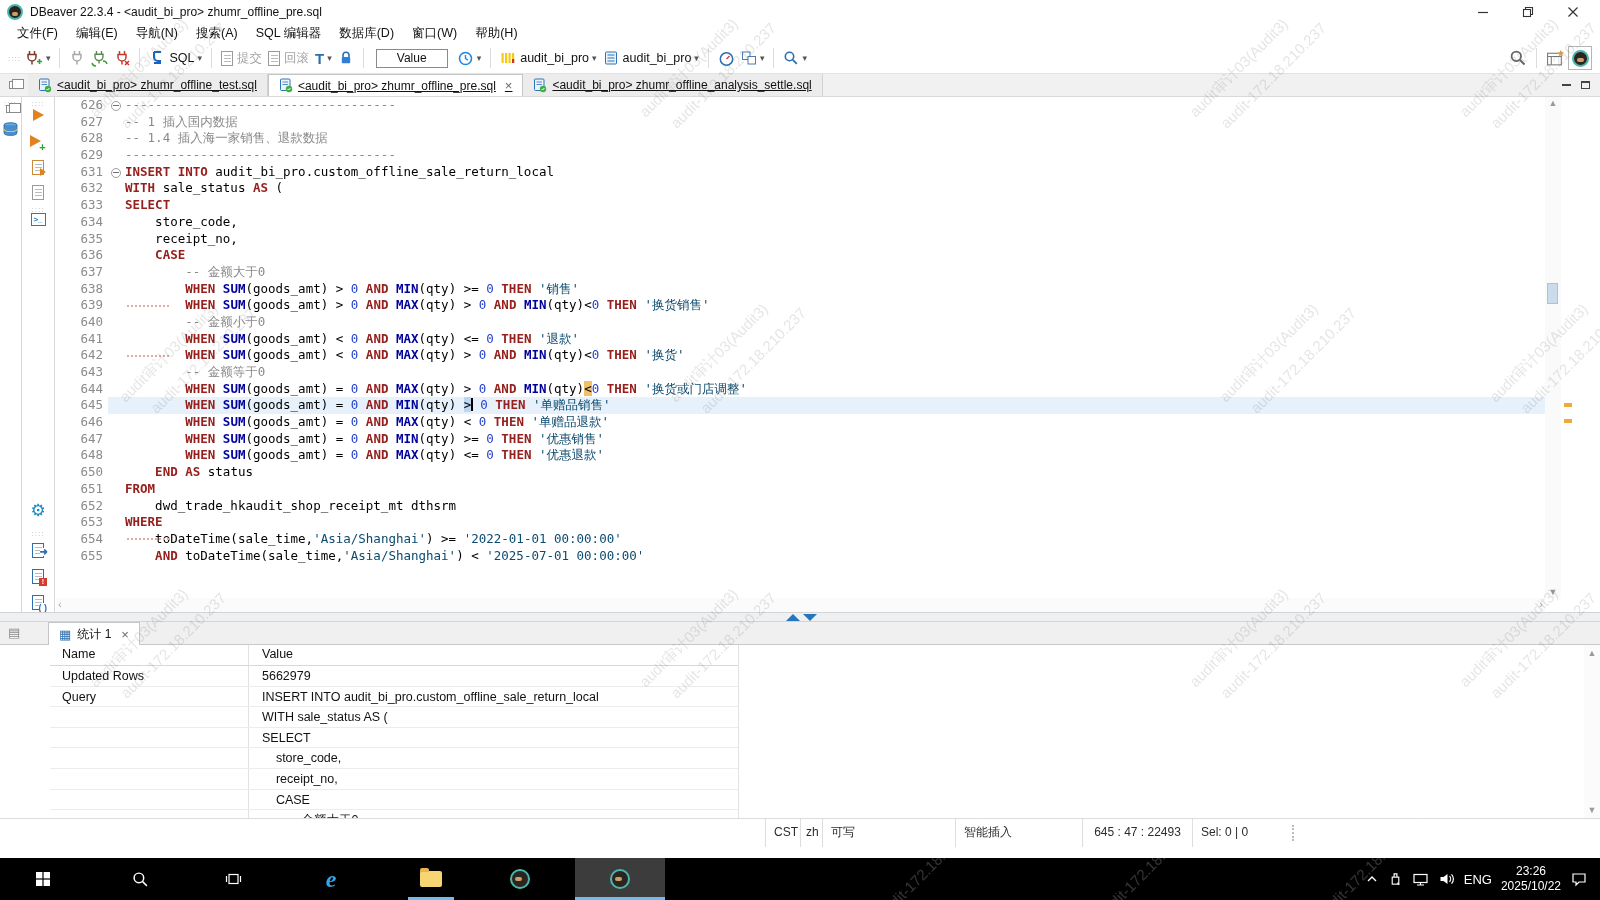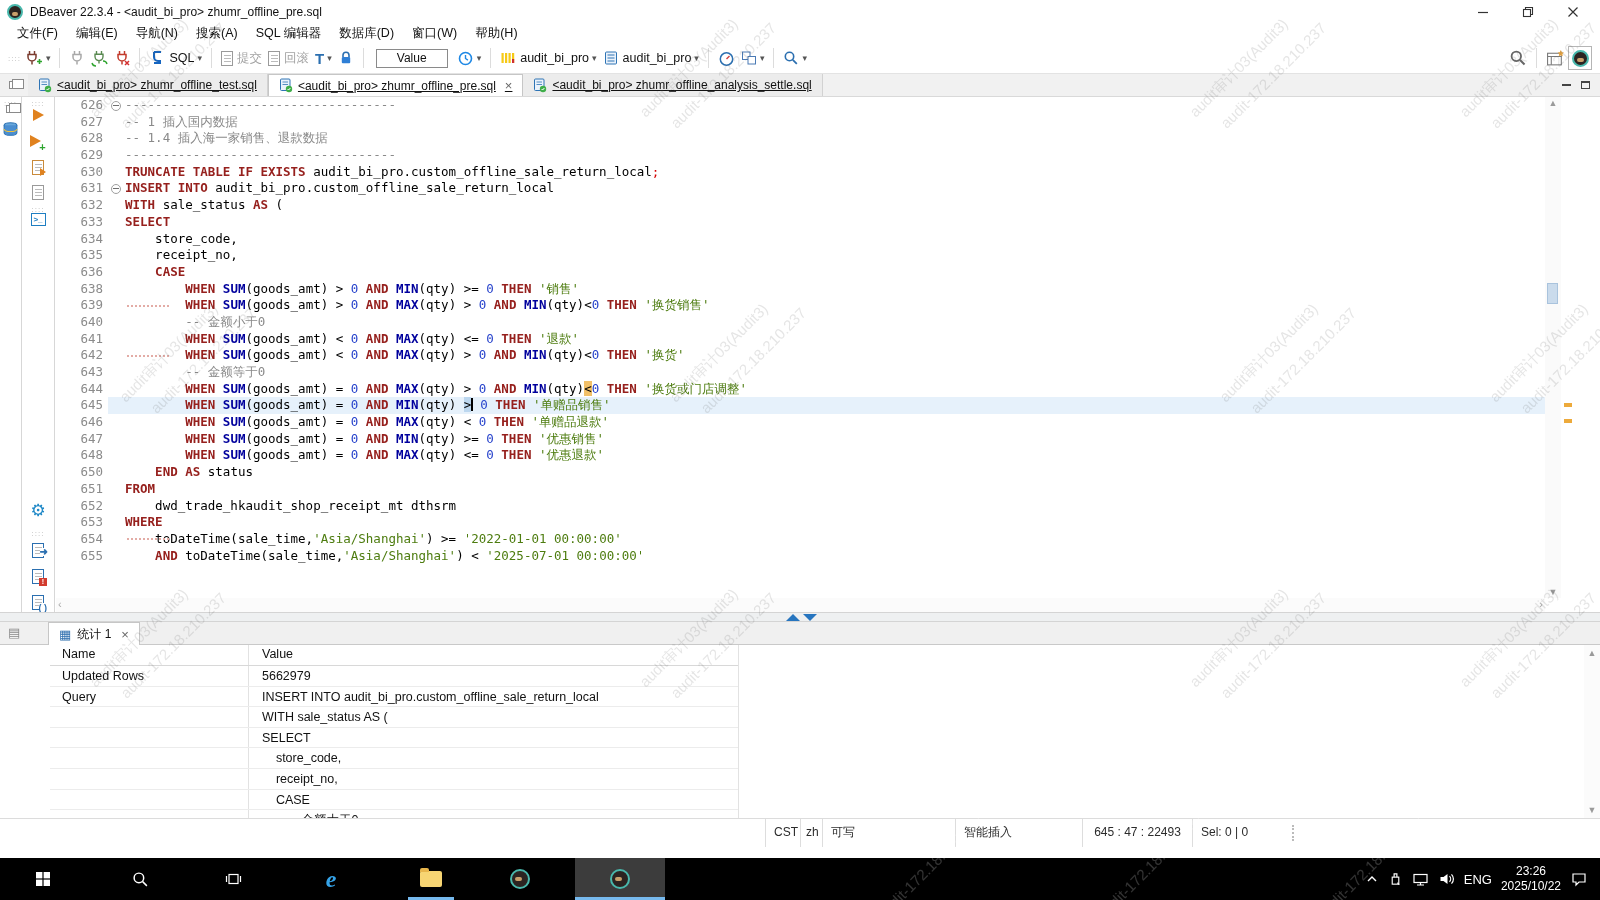--- a/index.html
+++ b/index.html
@@ -62,21 +62,21 @@
   .row{display:flex;height:16.7px;line-height:16.7px;font-family:"DejaVu Sans Mono",monospace;font-size:12.5px;white-space:pre;}
   .ln{width:44px;text-align:right;color:#8b8b8b;flex:none;padding-right:5px;}
   .fold{width:17px;flex:none;position:relative;}
   .fold.has::before{content:"";position:absolute;left:3px;top:4px;width:8px;height:8px;border:1px solid #9f9f9f;border-radius:50%;background:#fff;}
   .fold.has::after{content:"";position:absolute;left:5px;top:8px;width:6px;border-top:1px solid #6f6f6f;}
   .code{flex:1;}
   .row.current .code,.row.current .fold{background:#e6f1fb;}
   .row.mark .code{position:relative;}
   .row.mark .code::before{content:"";position:absolute;left:2px;top:45%;width:42px;border-top:2px dotted #e3aca6;}
   .tok-p{color:#000;} .tok-k{color:#96201d;font-weight:bold;} .tok-f{color:#00009d;font-weight:bold;}
-  .tok-n{color:#2743cc;} .tok-s{color:#4d7c0f;} .tok-c{color:#8a8a8a;} .tok-x{color:#d40000;}
+  .tok-n{color:#2743cc;} .tok-s{color:#0c4a6e;} .tok-c{color:#8a8a8a;} .tok-x{color:#d40000;}
   .tok-ho{background:#f2c069;color:#000;}
   .tok-hb{background:#bcd7ef;color:#000;}
   .cursor{display:inline-block;width:1.5px;height:13px;background:#000;vertical-align:-2px;}
   
   .vscroll{position:absolute;left:1545px;top:0;width:16px;height:501px;background:#fafafa;}
   .vthumb{position:absolute;left:2px;top:186px;width:11px;height:21px;background:#cadbec;border:1px solid #a9c3dd;}
   .sarrow{position:absolute;left:0;width:16px;text-align:center;color:#9a9a9a;font-size:9px;}
   .ruler{position:absolute;left:1561px;top:0;width:14px;height:501px;}
   .rmark{position:absolute;left:3px;width:8px;height:4px;background:#edaa3b;}
   .hscroll{position:absolute;left:56px;top:501px;width:1489px;height:14px;background:#fbfbfb;color:#ababab;font-size:11px;}
@@ -398,27 +398,27 @@
             <span class="badge-blue">( )</span>
           </span>
         </div>
     </div>
 
     <div class="code-rows" id="code-rows">
         <div class="row"><span class="ln">626</span><span class="fold has"></span><span class="code"><span class="tok-c">------------------------------------</span></span></div>
         <div class="row"><span class="ln">627</span><span class="fold"></span><span class="code"><span class="tok-c">-- 1 插入国内数据</span></span></div>
         <div class="row"><span class="ln">628</span><span class="fold"></span><span class="code"><span class="tok-c">-- 1.4 插入海一家销售、退款数据</span></span></div>
         <div class="row"><span class="ln">629</span><span class="fold"></span><span class="code"><span class="tok-c">------------------------------------</span></span></div>
-        <div class="row"><span class="ln">630</span><span class="fold"></span><span class="code"><span class="tok-k">TRUNCATE TABLE IF EXISTS</span><span class="tok-p"> audit_bi_pro.custom_offline_sale_return_local</span><span class="tok-x">;</span></span></div>
         <div class="row"><span class="ln">631</span><span class="fold has"></span><span class="code"><span class="tok-k">INSERT INTO</span><span class="tok-p"> audit_bi_pro.custom_offline_sale_return_local</span></span></div>
         <div class="row"><span class="ln">632</span><span class="fold"></span><span class="code"><span class="tok-k">WITH</span><span class="tok-p"> sale_status </span><span class="tok-k">AS</span><span class="tok-p"> (</span></span></div>
         <div class="row"><span class="ln">633</span><span class="fold"></span><span class="code"><span class="tok-k">SELECT</span></span></div>
         <div class="row"><span class="ln">634</span><span class="fold"></span><span class="code"><span class="tok-p">    store_code,</span></span></div>
         <div class="row"><span class="ln">635</span><span class="fold"></span><span class="code"><span class="tok-p">    receipt_no,</span></span></div>
         <div class="row"><span class="ln">636</span><span class="fold"></span><span class="code"><span class="tok-p">    </span><span class="tok-k">CASE</span></span></div>
+        <div class="row"><span class="ln">637</span><span class="fold"></span><span class="code"><span class="tok-c">        -- 金额大于0</span></span></div>
         <div class="row"><span class="ln">638</span><span class="fold"></span><span class="code"><span class="tok-p">        </span><span class="tok-k">WHEN</span><span class="tok-p"> </span><span class="tok-f">SUM</span><span class="tok-p">(goods_amt) &gt; </span><span class="tok-n">0</span><span class="tok-p"> </span><span class="tok-k">AND</span><span class="tok-p"> </span><span class="tok-f">MIN</span><span class="tok-p">(qty) &gt;= </span><span class="tok-n">0</span><span class="tok-p"> </span><span class="tok-k">THEN</span><span class="tok-p"> </span><span class="tok-s">'销售'</span></span></div>
         <div class="row mark"><span class="ln">639</span><span class="fold"></span><span class="code"><span class="tok-p">        </span><span class="tok-k">WHEN</span><span class="tok-p"> </span><span class="tok-f">SUM</span><span class="tok-p">(goods_amt) &gt; </span><span class="tok-n">0</span><span class="tok-p"> </span><span class="tok-k">AND</span><span class="tok-p"> </span><span class="tok-f">MAX</span><span class="tok-p">(qty) &gt; </span><span class="tok-n">0</span><span class="tok-p"> </span><span class="tok-k">AND</span><span class="tok-p"> </span><span class="tok-f">MIN</span><span class="tok-p">(qty)&lt;</span><span class="tok-n">0</span><span class="tok-p"> </span><span class="tok-k">THEN</span><span class="tok-p"> </span><span class="tok-s">'换货销售'</span></span></div>
         <div class="row"><span class="ln">640</span><span class="fold"></span><span class="code"><span class="tok-c">        -- 金额小于0</span></span></div>
         <div class="row"><span class="ln">641</span><span class="fold"></span><span class="code"><span class="tok-p">        </span><span class="tok-k">WHEN</span><span class="tok-p"> </span><span class="tok-f">SUM</span><span class="tok-p">(goods_amt) &lt; </span><span class="tok-n">0</span><span class="tok-p"> </span><span class="tok-k">AND</span><span class="tok-p"> </span><span class="tok-f">MAX</span><span class="tok-p">(qty) &lt;= </span><span class="tok-n">0</span><span class="tok-p"> </span><span class="tok-k">THEN</span><span class="tok-p"> </span><span class="tok-s">'退款'</span></span></div>
         <div class="row mark"><span class="ln">642</span><span class="fold"></span><span class="code"><span class="tok-p">        </span><span class="tok-k">WHEN</span><span class="tok-p"> </span><span class="tok-f">SUM</span><span class="tok-p">(goods_amt) &lt; </span><span class="tok-n">0</span><span class="tok-p"> </span><span class="tok-k">AND</span><span class="tok-p"> </span><span class="tok-f">MAX</span><span class="tok-p">(qty) &gt; </span><span class="tok-n">0</span><span class="tok-p"> </span><span class="tok-k">AND</span><span class="tok-p"> </span><span class="tok-f">MIN</span><span class="tok-p">(qty)&lt;</span><span class="tok-n">0</span><span class="tok-p"> </span><span class="tok-k">THEN</span><span class="tok-p"> </span><span class="tok-s">'换货'</span></span></div>
         <div class="row"><span class="ln">643</span><span class="fold"></span><span class="code"><span class="tok-c">        -- 金额等于0</span></span></div>
         <div class="row"><span class="ln">644</span><span class="fold"></span><span class="code"><span class="tok-p">        </span><span class="tok-k">WHEN</span><span class="tok-p"> </span><span class="tok-f">SUM</span><span class="tok-p">(goods_amt) = </span><span class="tok-n">0</span><span class="tok-p"> </span><span class="tok-k">AND</span><span class="tok-p"> </span><span class="tok-f">MAX</span><span class="tok-p">(qty) &gt; </span><span class="tok-n">0</span><span class="tok-p"> </span><span class="tok-k">AND</span><span class="tok-p"> </span><span class="tok-f">MIN</span><span class="tok-p">(qty)</span><span class="tok-ho">&lt;</span><span class="tok-n">0</span><span class="tok-p"> </span><span class="tok-k">THEN</span><span class="tok-p"> </span><span class="tok-s">'换货或门店调整'</span></span></div>
         <div class="row current"><span class="ln">645</span><span class="fold"></span><span class="code"><span class="tok-p">        </span><span class="tok-k">WHEN</span><span class="tok-p"> </span><span class="tok-f">SUM</span><span class="tok-p">(goods_amt) = </span><span class="tok-n">0</span><span class="tok-p"> </span><span class="tok-k">AND</span><span class="tok-p"> </span><span class="tok-f">MIN</span><span class="tok-p">(qty) </span><span class="tok-hb">&gt;</span><span class="cursor"></span><span class="tok-p"> </span><span class="tok-n">0</span><span class="tok-p"> </span><span class="tok-k">THEN</span><span class="tok-p"> </span><span class="tok-s">'单赠品销售'</span></span></div>
         <div class="row"><span class="ln">646</span><span class="fold"></span><span class="code"><span class="tok-p">        </span><span class="tok-k">WHEN</span><span class="tok-p"> </span><span class="tok-f">SUM</span><span class="tok-p">(goods_amt) = </span><span class="tok-n">0</span><span class="tok-p"> </span><span class="tok-k">AND</span><span class="tok-p"> </span><span class="tok-f">MAX</span><span class="tok-p">(qty) &lt; </span><span class="tok-n">0</span><span class="tok-p"> </span><span class="tok-k">THEN</span><span class="tok-p"> </span><span class="tok-s">'单赠品退款'</span></span></div>
         <div class="row"><span class="ln">647</span><span class="fold"></span><span class="code"><span class="tok-p">        </span><span class="tok-k">WHEN</span><span class="tok-p"> </span><span class="tok-f">SUM</span><span class="tok-p">(goods_amt) = </span><span class="tok-n">0</span><span class="tok-p"> </span><span class="tok-k">AND</span><span class="tok-p"> </span><span class="tok-f">MIN</span><span class="tok-p">(qty) &gt;= </span><span class="tok-n">0</span><span class="tok-p"> </span><span class="tok-k">THEN</span><span class="tok-p"> </span><span class="tok-s">'优惠销售'</span></span></div>

